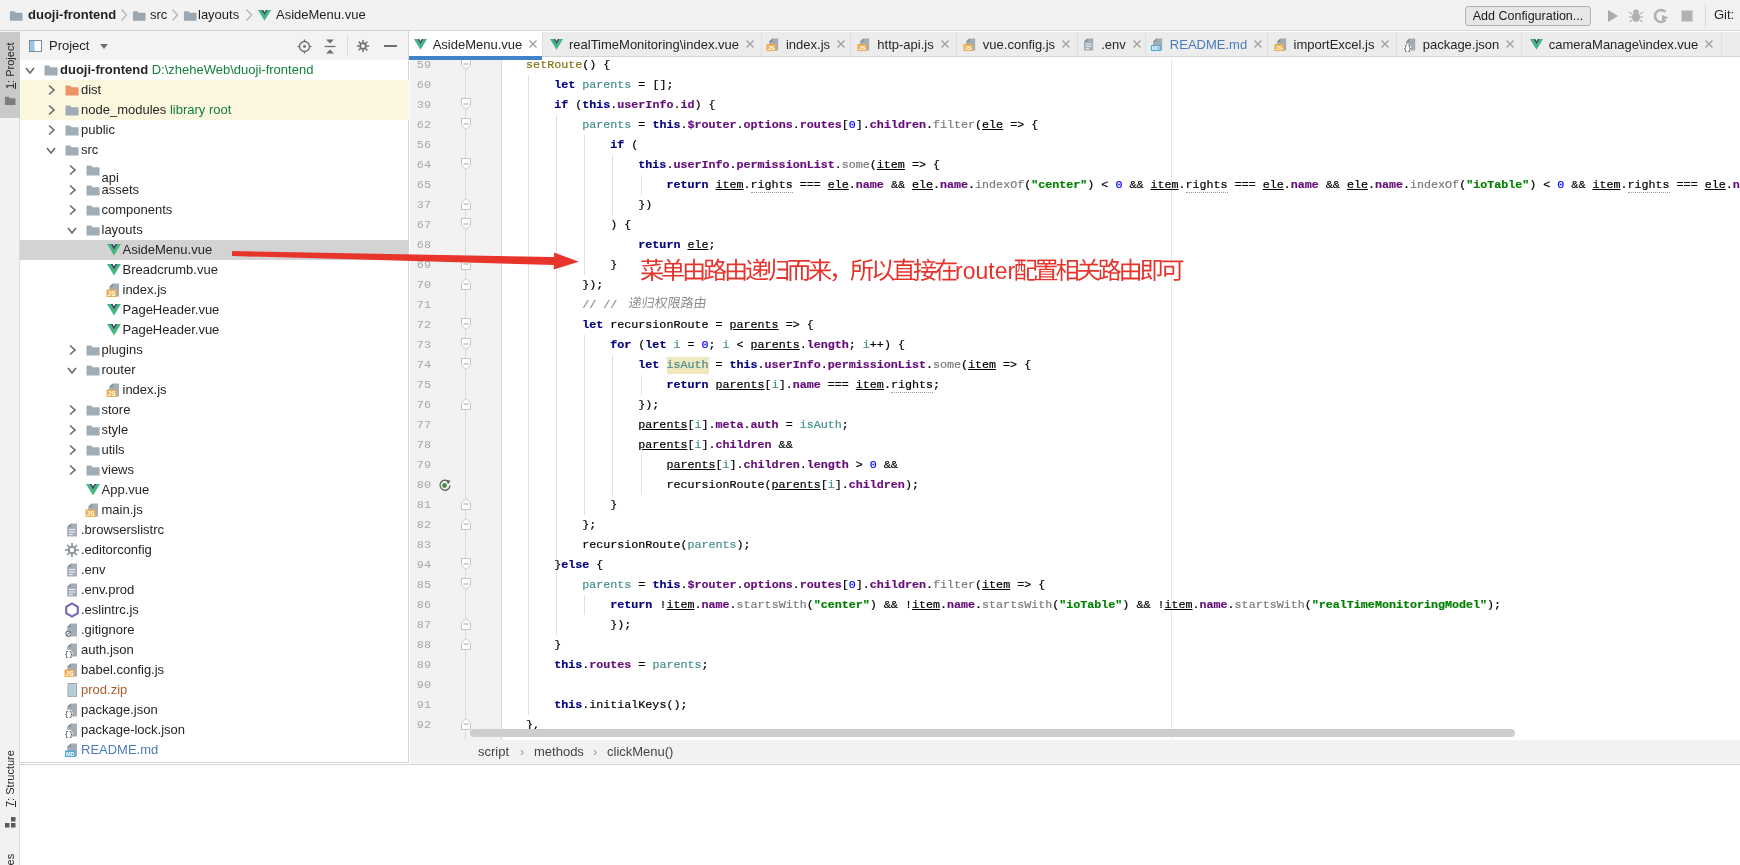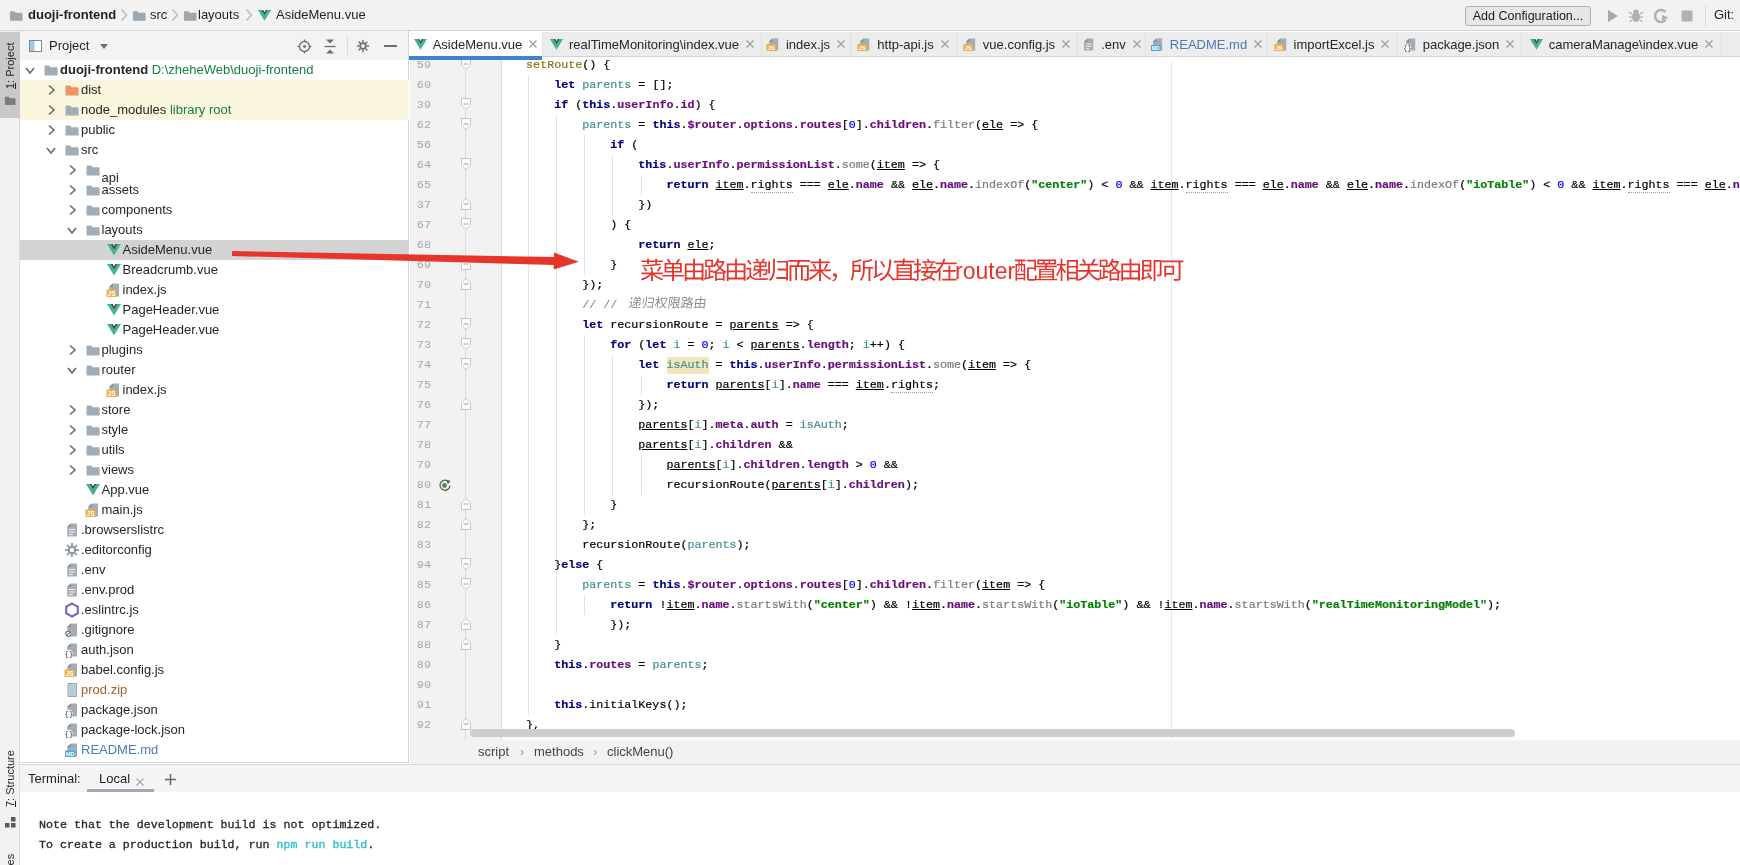--- a/index.html
+++ b/index.html
@@ -718,35 +718,20 @@
   <div id="hscroll"></div>
 </div>
 <div id="crumbs">
     <span style="left:68px">script</span>
     <span style="left:110px;color:#999">›</span>
     <span style="left:124px">methods</span>
     <span style="left:183px;color:#999">›</span>
     <span style="left:197px">clickMenu()</span>
   </div>
 <div id="term">
-  <div id="thead">
-      <div class="tt" style="left:8px;top:6px">Terminal:</div>
-      <div class="tt" style="left:79px;top:6px">Local</div>
-      <svg class="ti" style="left:115px;top:12px" width="10" height="10">
-        <path d="M1.5,1.5 L8.5,8.5 M8.5,1.5 L1.5,8.5" stroke="#a8a8a8" stroke-width="1.3"></path>
-      </svg>
-      <svg class="ti" style="left:144px;top:8px" width="13" height="13">
-        <path d="M6.5,1 V12 M1,6.5 H12" stroke="#666" stroke-width="1.5"></path>
-      </svg>
-      <div id="localul"></div>
-    </div>
-  <div id="tbody">
-    <div class="tl2" style="left:19px;top:25.5px">Note that the development build is not optimized.</div>
-    <div class="tl2" style="left:19px;top:45.5px">To create a production build, run <span class="cyan">npm run build</span>.</div>
-  </div>
 </div>
 <svg id="cmtsvg" style="left:626px;top:294.5px" width="90" height="18">
     <g transform="translate(2,12.5) skewX(-8)">
       <g transform="translate(0.0,0)">
         <path d="M1.1 -10C1.6 -9.2 2.3 -8.2 2.6 -7.6L3.5 -8.1C3.2 -8.7 2.5 -9.7 1.9 -10.4ZM9.8 -10.9C9.6 -10.4 9.2 -9.8 8.8 -9.2H6.7L7.3 -9.5C7.2 -9.9 6.8 -10.5 6.4 -11L5.6 -10.6C5.9 -10.2 6.3 -9.6 6.4 -9.2H4.4V-8.4H7.7V-7.2H4.9C4.8 -6.3 4.6 -5.2 4.4 -4.4H7.1C6.4 -3.5 5.2 -2.7 3.9 -2.2C4.1 -2 4.4 -1.7 4.5 -1.5C5.8 -2.1 6.9 -2.8 7.7 -3.8V-0.9H8.6V-4.4H11.2C11.1 -3.5 11 -3.1 10.9 -2.9C10.8 -2.8 10.7 -2.8 10.6 -2.8C10.4 -2.8 9.9 -2.8 9.4 -2.9C9.6 -2.7 9.7 -2.3 9.7 -2.1C10.2 -2 10.7 -2 10.9 -2.1C11.3 -2.1 11.5 -2.1 11.6 -2.4C11.9 -2.6 12 -3.3 12.1 -4.9C12.1 -5 12.1 -5.2 12.1 -5.2H8.6V-6.4H11.6V-9.2H9.8C10.1 -9.7 10.5 -10.2 10.8 -10.7ZM5.4 -5.2 5.6 -6.4H7.7V-5.2ZM8.6 -8.4H10.8V-7.2H8.6ZM3.3 -6.1H0.7V-5.1H2.4V-1.7C1.9 -1.4 1.2 -0.9 0.6 -0.2L1.3 0.7C1.9 -0.1 2.4 -0.9 2.8 -0.9C3.1 -0.9 3.5 -0.5 4.1 -0.1C5 0.4 6.1 0.6 7.7 0.6C8.9 0.6 11.3 0.5 12.3 0.4C12.3 0.2 12.4 -0.3 12.6 -0.6C11.3 -0.4 9.3 -0.3 7.7 -0.3C6.3 -0.3 5.1 -0.4 4.3 -0.9C3.9 -1.2 3.6 -1.4 3.3 -1.6Z" fill="#8c8c8c"></path>
       </g>
       <g transform="translate(13.0,0)">
         <path d="M1.2 -9.3V-3H2.1V-9.3ZM3.8 -10.9V-5.7C3.8 -3.4 3.6 -1.2 1.4 0.4C1.7 0.5 2 0.9 2.2 1.1C4.5 -0.7 4.8 -3.1 4.8 -5.7V-10.9ZM5.9 -9.8V-8.8H10.9V-5.6H6.3V-4.6H10.9V-1H5.6V-0.1H10.9V0.8H11.8V-9.8Z" fill="#8c8c8c"></path>
       </g>
       <g transform="translate(26.0,0)">

